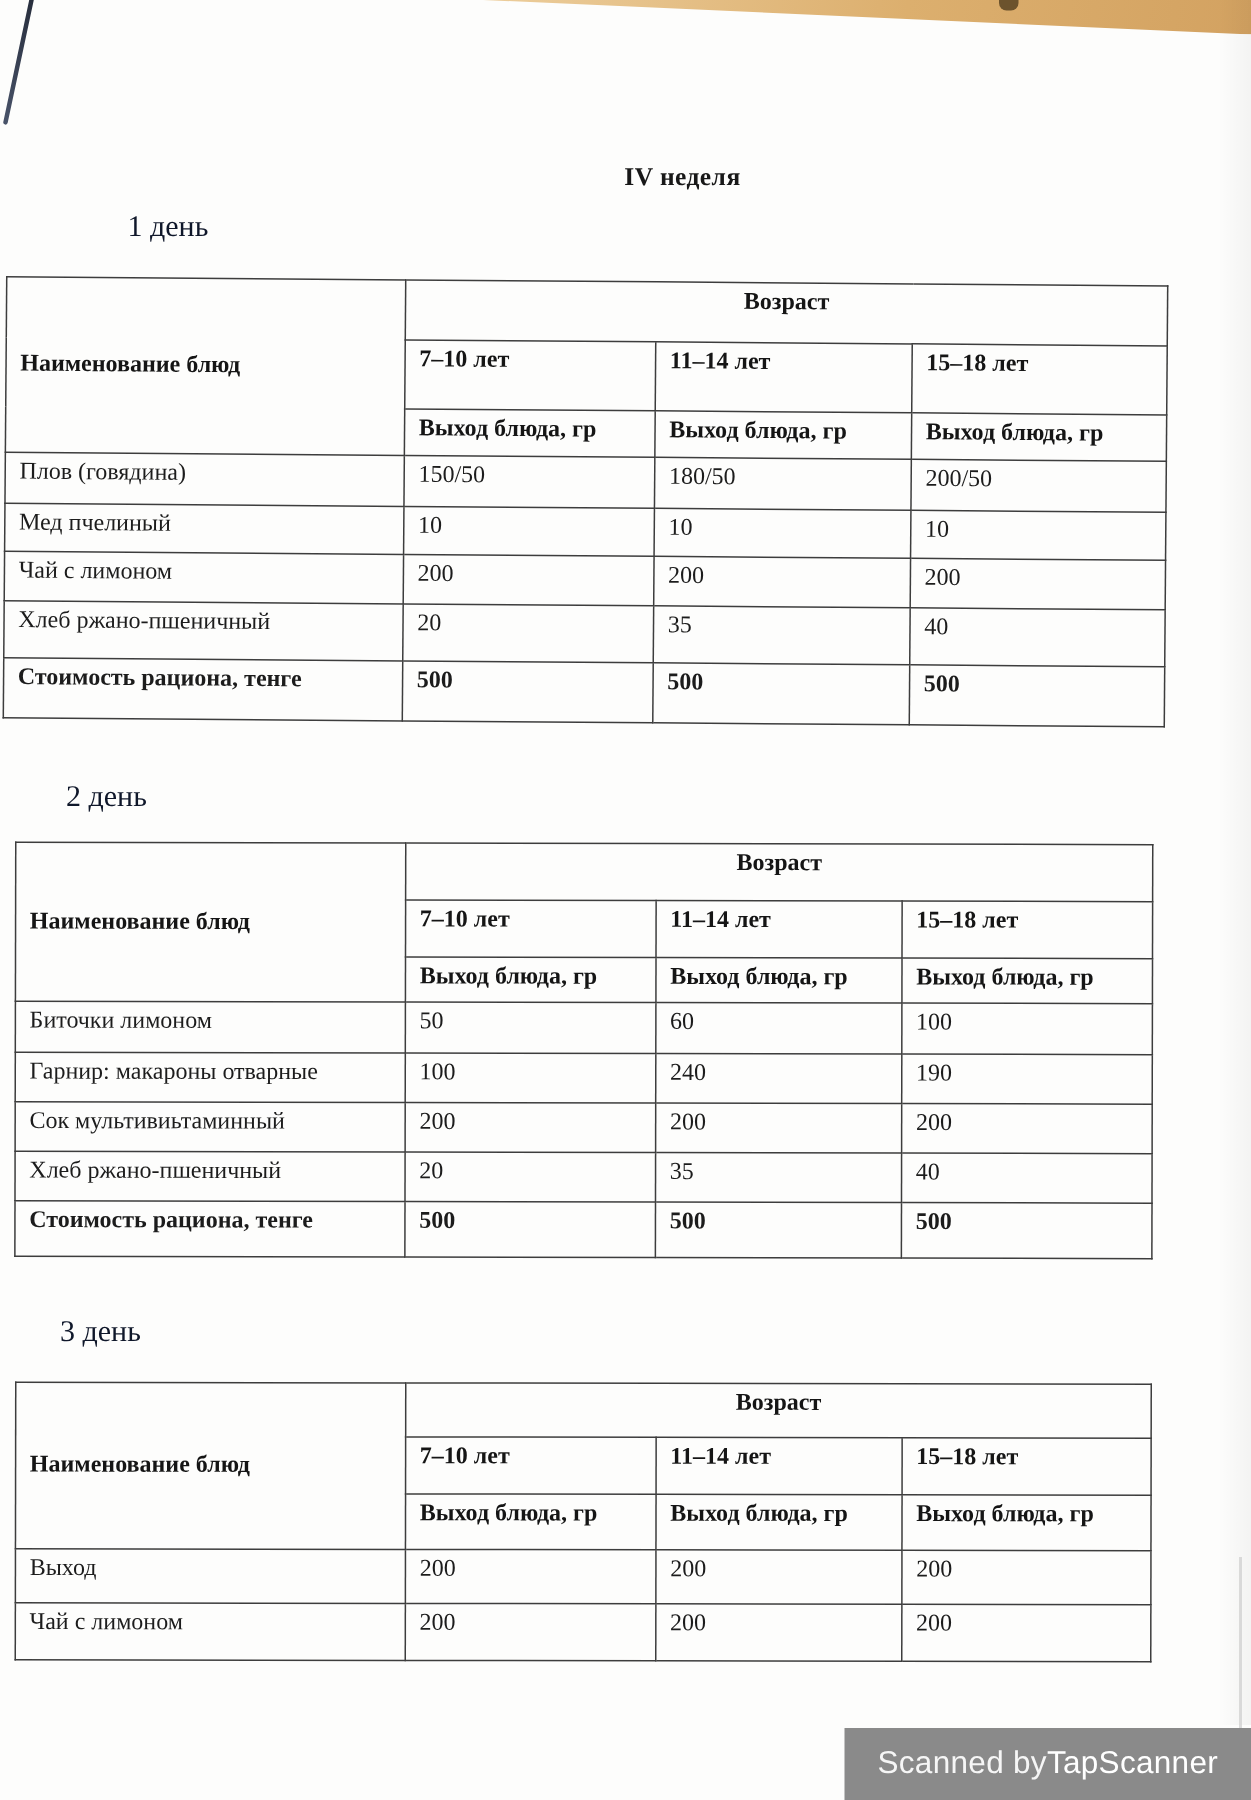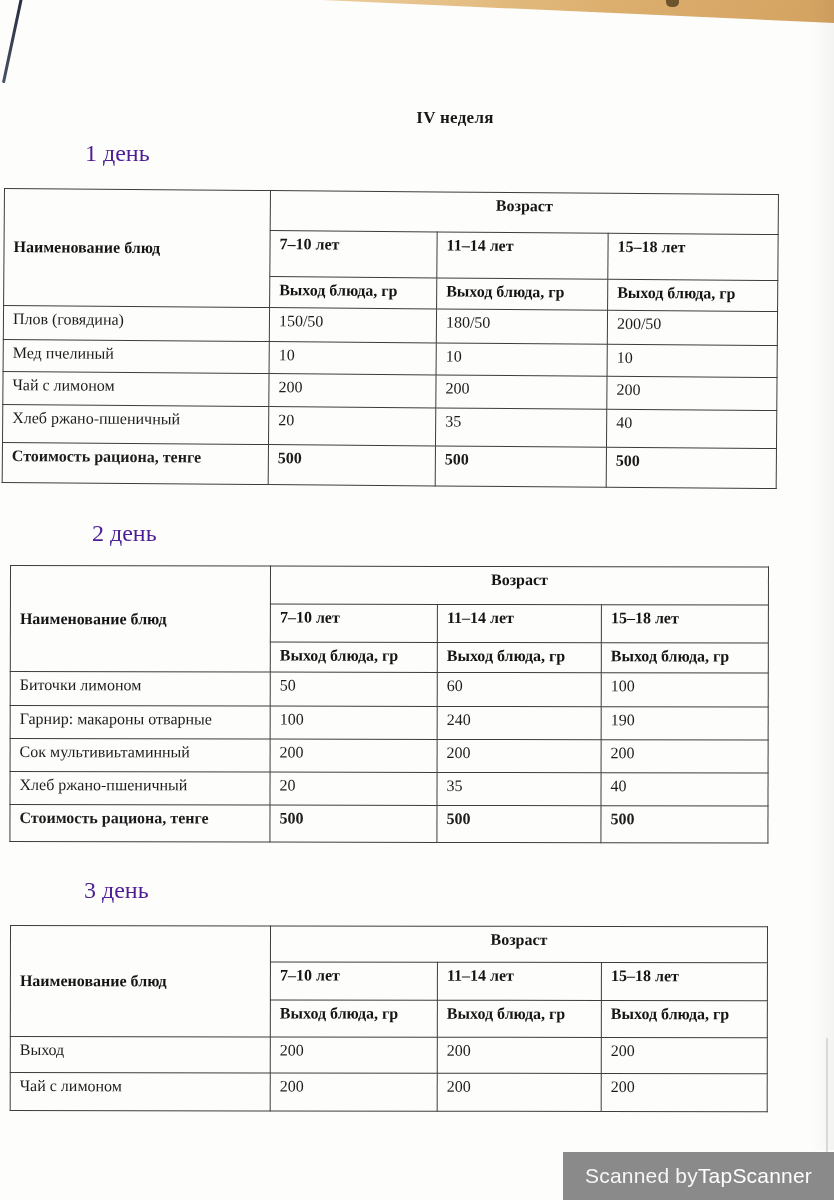--- a/index.html
+++ b/index.html
@@ -32,42 +32,42 @@
     position:absolute;top:0;right:0;width:22px;height:1150px;
     background:linear-gradient(to right,rgba(0,0,0,0),rgba(0,0,0,.04));
   }
   
   .page-title{
     position:absolute;top:108px;left:0;width:834px;text-align:center;
     font-weight:bold;font-size:17px;letter-spacing:.3px;color:#181818;
     transform:translateX(38px);
   }
   .day-section{position:absolute;left:0;width:834px;}
-  .day-label{font-size:24px;color:#4c1d95;}
+  .day-label{font-size:20px;color:#0f172a;}
   table.menu{
     border-collapse:collapse;table-layout:fixed;
     font-size:16px;color:#1c1c1c;
   }
   table.menu td{
     border:1px solid #3d3d3d;
     padding:4px 9px;vertical-align:top;
     overflow:hidden;white-space:nowrap;
   }
   td.h{font-weight:bold;color:#151515;}
   td.age-span{text-align:center;vertical-align:top;padding-top:6px;}
   tr.total td{font-weight:bold;}
   
   #day1{top:140px;}
   #day1 .day-label{margin-left:85px;}
   #day1 table.menu{margin:21px 0 0 4px;width:774px;transform:rotate(.45deg);transform-origin:0 0;}
   #day2{top:520px;}
-  #day2 .day-label{margin-left:92px;}
+  #day2 .day-label{margin-left:44px;}
   #day2 table.menu{margin:18px 0 0 10px;width:758px;transform:rotate(.12deg);transform-origin:0 0;}
   #day3{top:877px;}
-  #day3 .day-label{margin-left:84px;}
+  #day3 .day-label{margin-left:40px;}
   #day3 table.menu{margin:21px 0 0 10px;width:757px;transform:rotate(.1deg);transform-origin:0 0;}
   
   .watermark{
     position:absolute;left:563px;top:1152px;width:271px;height:48px;
     background:#8a8a8a;display:flex;align-items:center;justify-content:center;
     font-family:"Liberation Sans","DejaVu Sans",sans-serif;
     font-size:21px;color:#f6f6f6;letter-spacing:.2px;
   }
   .watermark b{font-weight:normal;color:#ffffff;}
 </style>

